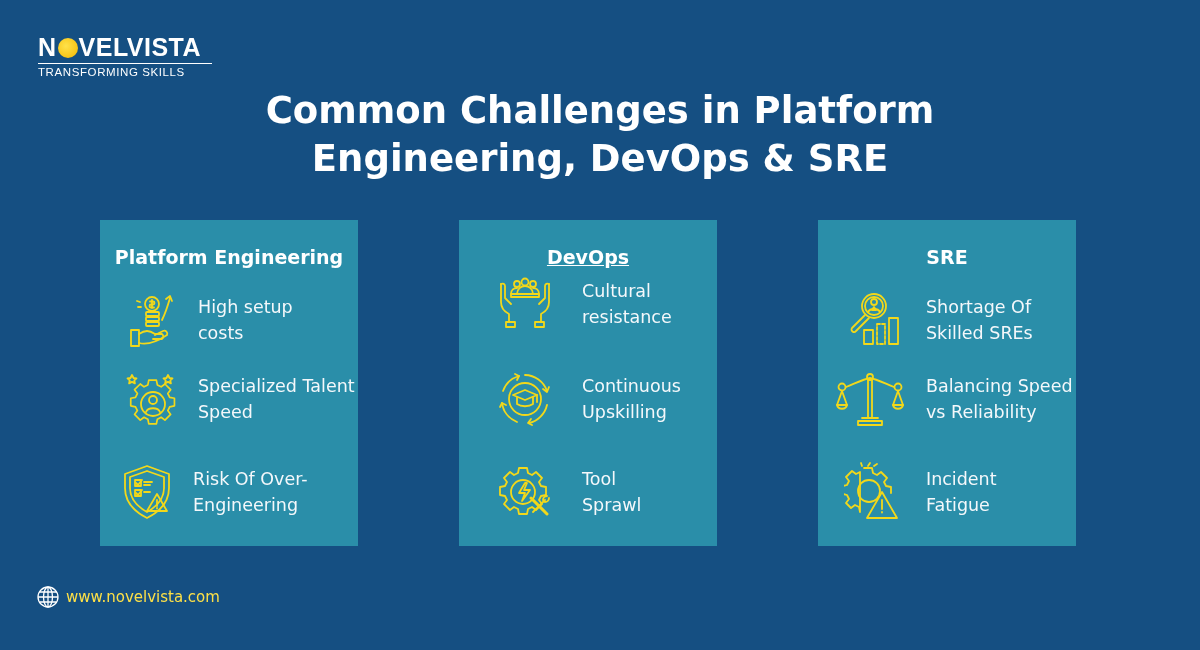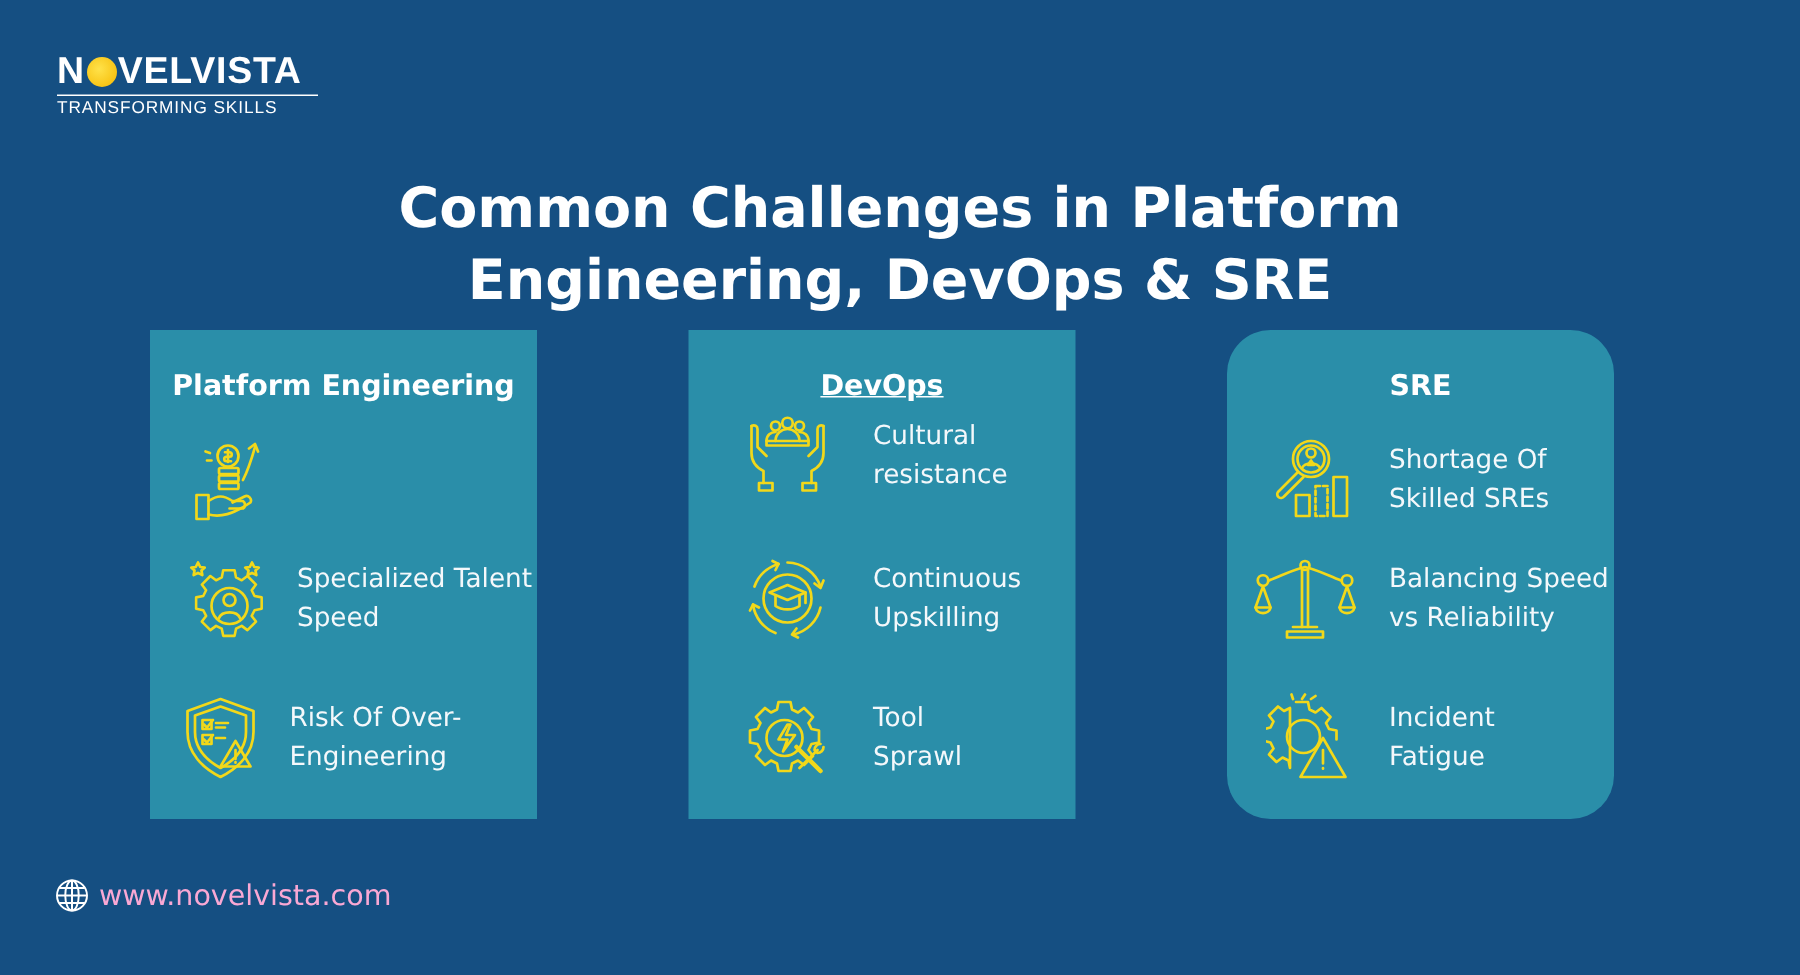--- a/index.html
+++ b/index.html
@@ -21,37 +21,37 @@
     background: radial-gradient(circle at 40% 40%, #ffe24a, #f5b800);
     margin: 0 1px; position: relative; top: 1px;
   }
   .logo-rule { height: 1px; background: #ffffff; margin: 3px 0 2px 0; }
   .logo-sub {
     font-family: "Liberation Sans", sans-serif;
     font-size: 11.5px; letter-spacing: 0.6px; color: #ffffff; line-height: 12px;
   }
   .title {
     position: absolute; left: 0; top: 87px; width: 1200px; text-align: center;
-    font-weight: bold; font-size: 37px; line-height: 48px; color: #ffffff; margin-top: 28px;
+    font-weight: bold; font-size: 37px; line-height: 48px; color: #ffffff;
   }
   .card {
     position: absolute; top: 220px; width: 258px; height: 326px;
     background: #2a8ea9;
   }
   .card-title {
     text-align: center; font-weight: bold; font-size: 19px;
     margin-top: 24px; height: 26px; line-height: 26px;
   }
   .item { position: absolute; display: flex; align-items: center; }
   .icon { width: 60px; height: 60px; flex: 0 0 60px; }
   .icon svg { width: 60px; height: 60px; }
   .item-text { font-size: 17.5px; line-height: 26px; color: #f4f8fb; }
   .footer {
     position: absolute; left: 36px; top: 585px; display: flex; align-items: center;
-    font-size: 19px; color: #f9a8d4;
+    font-size: 15px; color: #fde047;
   }
   .globe { width: 24px; height: 24px; margin-right: 6px; }
 </style>
 </head>
 <body>
 
 <div class="logo">
   <div class="logo-main">
     <span>N</span>
     <span class="logo-sun"></span>
@@ -77,20 +77,24 @@
         <rect x="20" y="22" width="13" height="4" rx="1"></rect>
           <rect x="20" y="27" width="13" height="4" rx="1"></rect>
           <rect x="20" y="32" width="13" height="4" rx="1"></rect>
         <path d="M36 30 C40 22 42 15 44 8"></path>
           <path d="M40 9l4-3 2 5"></path>
         <path d="M5 40h8v16H5z"></path>
           <path d="M13 44c6-4 10-4 16 0h7a3 3 0 0 1 0 5h-9"></path>
           <path d="M13 53c8 2 16 0 28-8a3 3 0 0 0-4-4l-8 4"></path>
         <path d="M14 12l-3-1M15 17h-3"></path>
       </svg>
+    </div>
+    <div class="item-text" style="margin-left:12px;">
+      <div>High setup</div>
+      <div>costs</div>
     </div>
   </div>
 
   <div class="item" style="left:26px; top:149px;">
     <div class="icon">
       <svg viewBox="0 0 60 60" fill="none" stroke="#f2d81a" stroke-width="1.8" stroke-linecap="round" stroke-linejoin="round">
         <path d="M6 6l1.5 3 3 .4-2.2 2 .6 3-2.9-1.5-2.9 1.5.6-3-2.2-2 3-.4z"></path>
         <path d="M42 6l1.5 3 3 .4-2.2 2 .6 3-2.9-1.5-2.9 1.5.6-3-2.2-2 3-.4z"></path>
         <path d="M24 16h8l1 5 4 2 4-3 6 6-3 4 2 4 5 1v8l-5 1-2 4 3 4-6 6-4-3-4 2-1 5h-8l-1-5-4-2-4 3-6-6 3-4-2-4-5-1v-8l5-1 2-4-3-4 6-6 4 3 4-2z" transform="translate(0,-4) scale(0.95)"></path>
         <circle cx="27" cy="35" r="12"></circle>
@@ -183,21 +187,21 @@
           <path d="M52 34a4 4 0 0 0-4 4l2 2a4 4 0 0 0 4-4"></path>
       </svg>
     </div>
     <div class="item-text" style="margin-left:27px;">
       <div>Tool</div>
       <div>Sprawl</div>
     </div>
   </div>
 </div>
 
-<div class="card" style="left:818px;border-radius:29px;">
+<div class="card" style="left:818px;">
   <div class="card-title">SRE</div>
 
   <div class="item" style="left:18px; top:149px;">
     <div class="icon" style="width:68px; flex-basis:68px;">
       <svg viewBox="0 0 68 60" style="width:68px" fill="none" stroke="#f2d81a" stroke-width="1.8" stroke-linecap="round" stroke-linejoin="round">
         <circle cx="6" cy="18" r="3.5"></circle>
           <circle cx="62" cy="18" r="3.5"></circle>
         <path d="M10 18c10-4 18-8 24-9 6 1 14 5 24 9"></path>
         <circle cx="34" cy="8" r="3"></circle>
         <path d="M32 11v38M36 11v38"></path>

